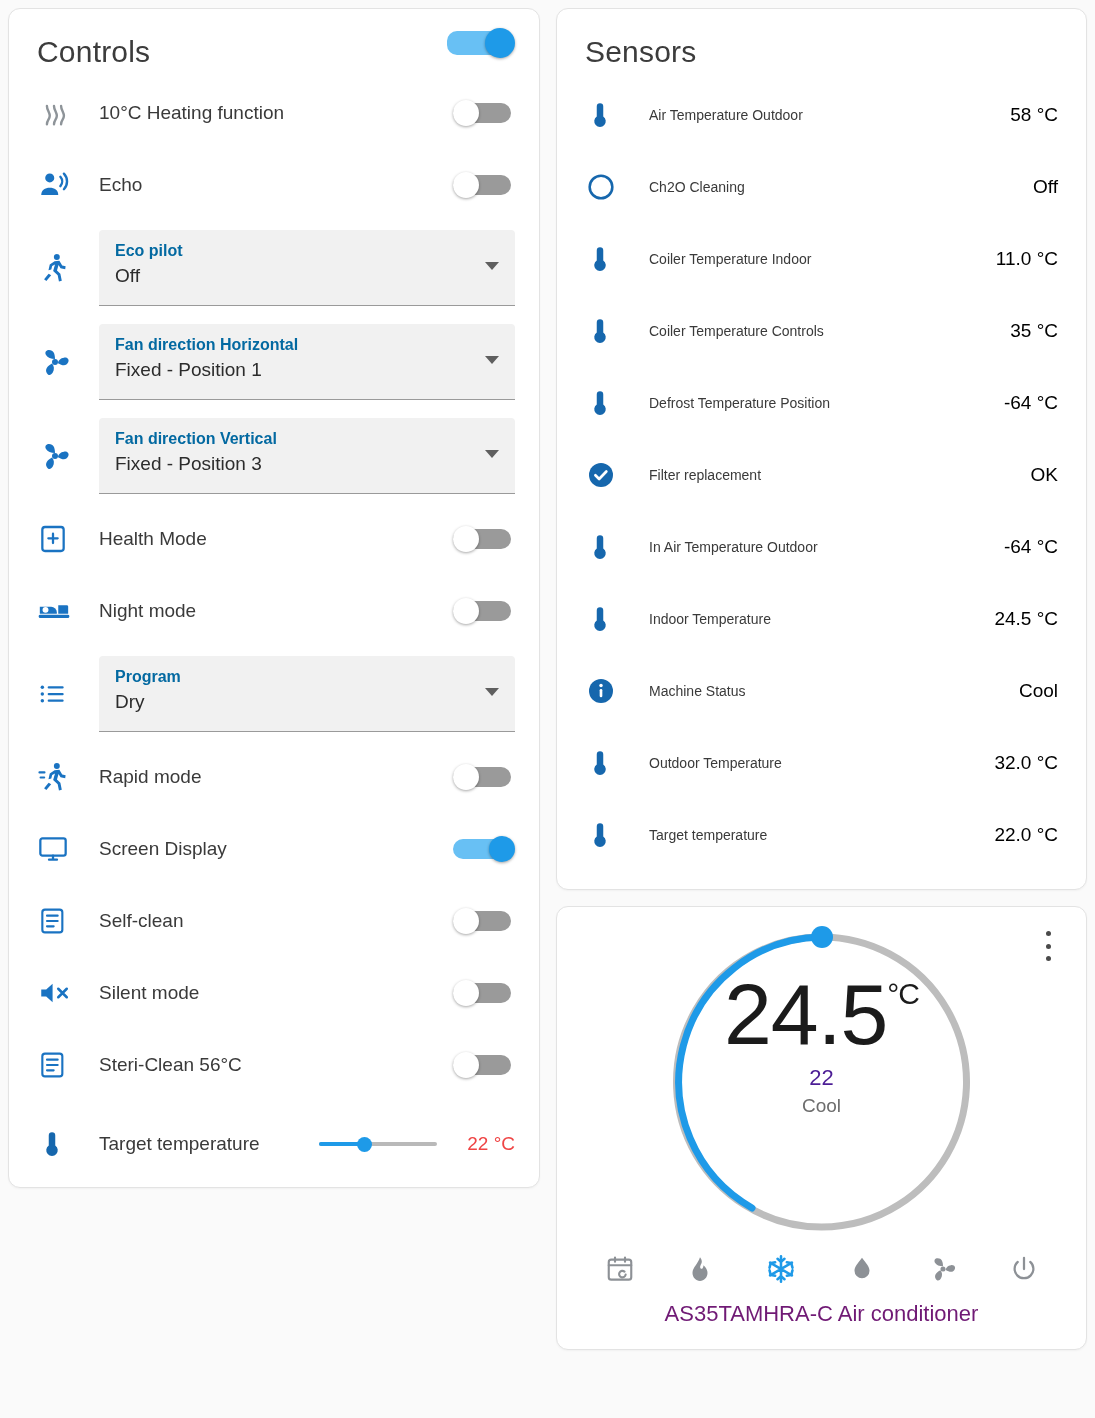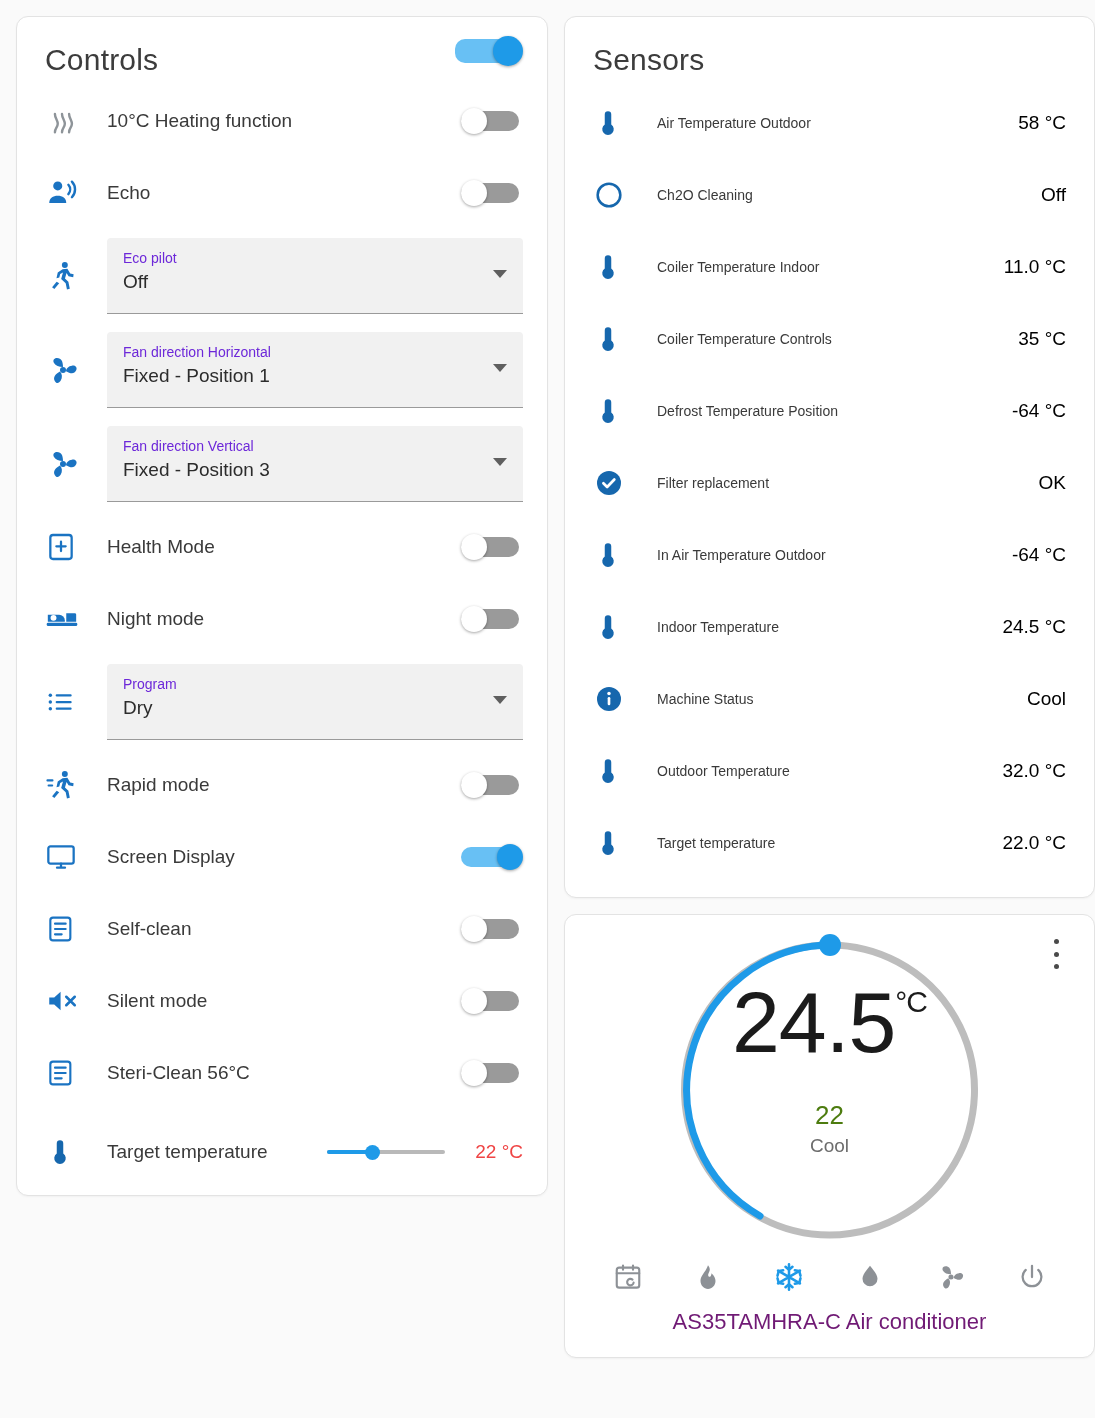--- a/index.html
+++ b/index.html
@@ -7,21 +7,21 @@
     margin: 0; padding: 0;
     background: #fafafa;
     font-family: "Liberation Sans", sans-serif;
     -webkit-font-smoothing: antialiased;
   }
   .page {
     width: 1095px;
     height: 1418px;
     position: relative;
     background: #fafafa;
-    padding: 16px;
+    padding: 8px;
     display: flex;
     gap: 16px;
   }
   .col-left { width: 532px; flex: 0 0 532px; }
   .col-right { width: 531px; flex: 0 0 531px; display: flex; flex-direction: column; gap: 16px; }
 
   .card {
     background: #ffffff;
     border: 1px solid #e3e3e3;
     border-radius: 12px;
@@ -113,21 +113,21 @@
     flex: 1 1 auto;
     margin-left: 8px;
     background: #f1f1f1;
     border-bottom: 1px solid #9a9a9a;
     border-radius: 4px 4px 0 0;
     height: 76px;
     padding: 12px 16px 0 16px;
     position: relative;
     cursor: pointer;
   }
-  .field .flabel { font-size: 14px; color: #6d28d9; margin-bottom: 5px;}
+  .field .flabel { font-size: 16px; color: #0369a1; margin-bottom: 5px; font-weight: bold;}
   .field .fvalue { font-size: 19px; color: #2c2c2c; }
   .field .caret {
     position: absolute;
     right: 16px; top: 32px;
     width: 0; height: 0;
     border-left: 7px solid transparent;
     border-right: 7px solid transparent;
     border-top: 8px solid #5f5f5f;
   }
 
@@ -228,23 +228,23 @@
     letter-spacing: -1px;
   }
   .dial-unit {
     font-size: 30px;
     color: #1b1b1b;
     vertical-align: top;
     position: relative;
     top: 8px;
   }
   .dial-target {
-    font-size: 26px;
-    color: #4d7c0f;
-    margin-top: 35px;
+    font-size: 22px;
+    color: #4c1d95;
+    margin-top: 8px;
   }
   .dial-mode {
     font-size: 19px;
     color: #6d6d6d;
     margin-top: 4px;
   }
 
   .modebar {
     display: flex;
     align-items: center;

